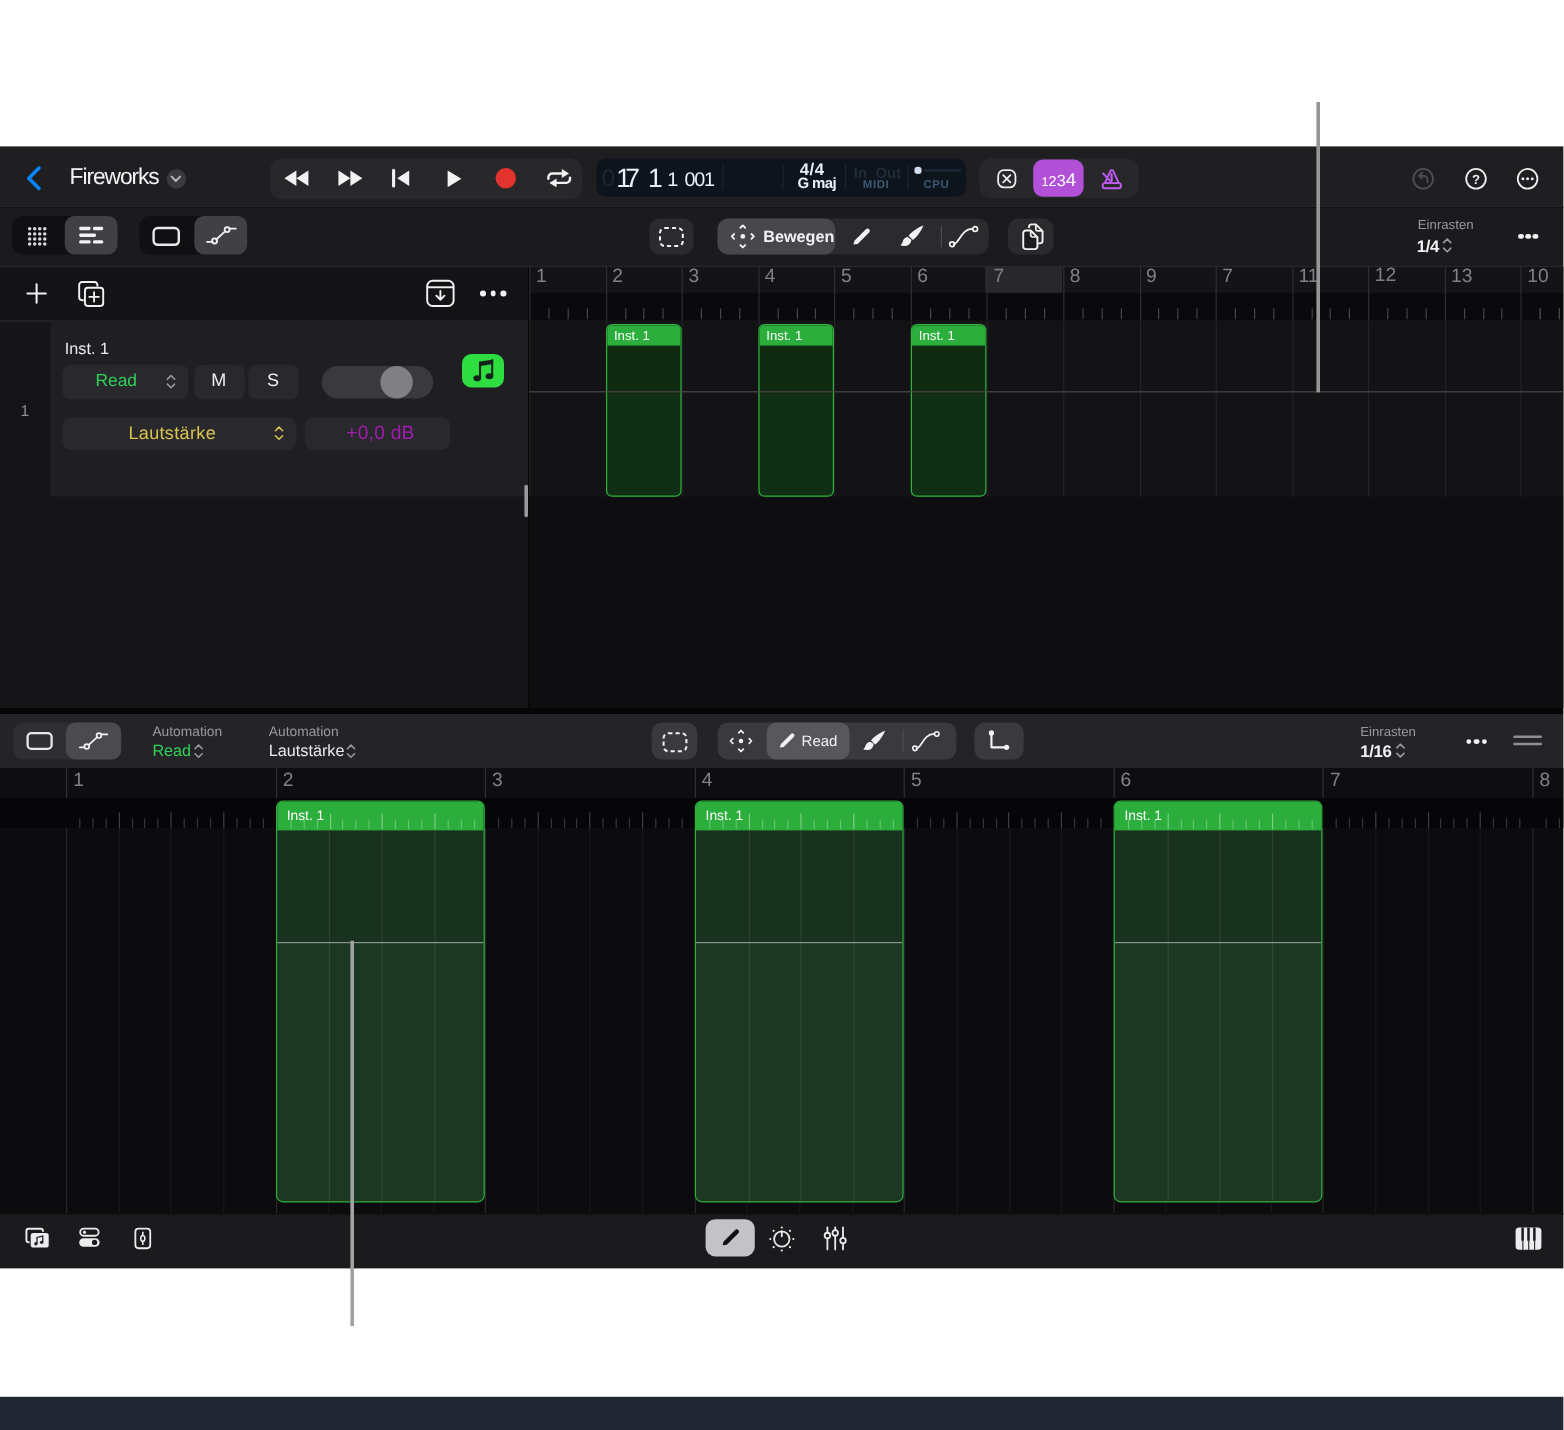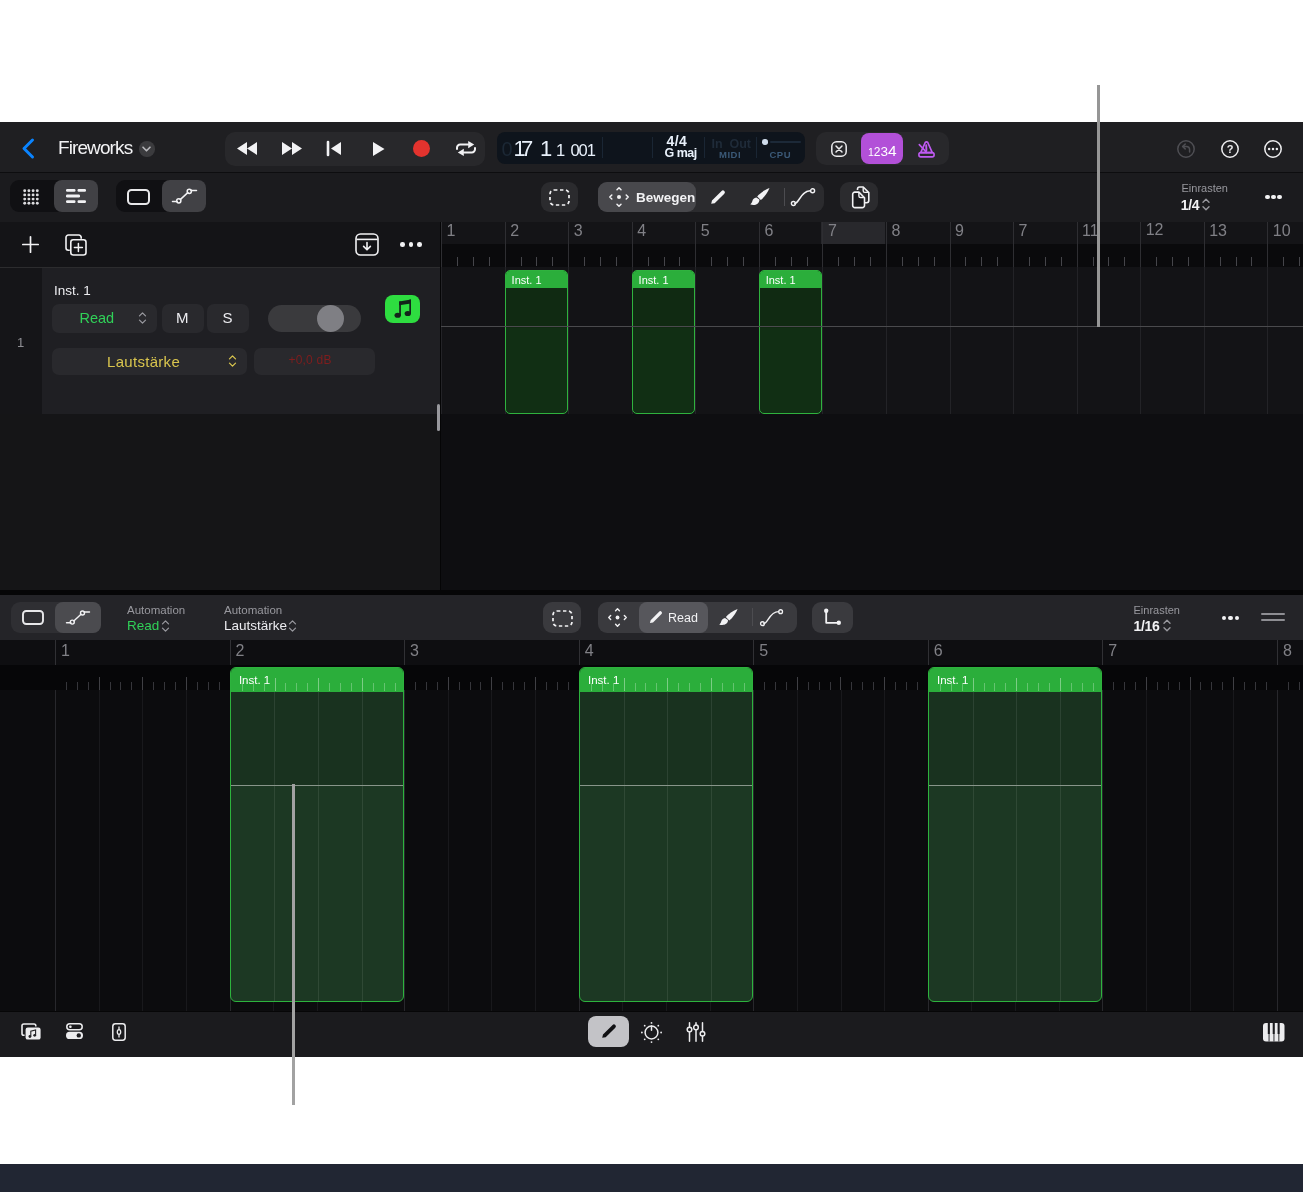--- a/index.html
+++ b/index.html
@@ -249,21 +249,21 @@
       <rect x="15.3" y="0.6" width="1.7" height="13.9" fill="#13231a"></rect>
       <ellipse cx="3.7" cy="16.3" rx="3.2" ry="2.55" fill="#13231a"></ellipse>
       <ellipse cx="13.8" cy="14.5" rx="3.2" ry="2.55" fill="#13231a"></ellipse>
     </svg>
 <div class="ab" style="left:52px;top:348px;width:195px;height:26.5px;border-radius:7px;background:#29292d;"></div>
 <div class="txt" style="left:107px;top:353.6px;font-size:15px;letter-spacing:0.3px;color:#d9c54e;">Lautstärke</div>
 <svg class="ab" style="left:228px;top:355px;" width="9" height="12" viewBox="0 0 9 12">
       <path d="M1.5 3.9 L4.5 0.9 L7.5 3.9 M1.5 8.1 L4.5 11.1 L7.5 8.1" stroke="#d9c54e" stroke-width="1.3" fill="none" stroke-linecap="round" stroke-linejoin="round"></path>
     </svg>
 <div class="ab" style="left:254px;top:348px;width:121px;height:26.5px;border-radius:7px;background:#29292d;"></div>
-<div class="txt" style="left:288.5px;top:353.6px;font-size:12px;letter-spacing:0.2px;color:#7f1d1d;text-align:center;">+0,0 dB</div>
+<div class="txt" style="left:288.5px;top:353.6px;font-size:16px;letter-spacing:0.2px;color:#a21caf;text-align:center;">+0,0 dB</div>
 <div class="ab" style="left:436.5px;top:404px;width:3px;height:27px;border-radius:1.5px;background:#98989d;"></div>
 </div>
 
 <div id="timeline-content">
 <div class="ab" style="left:441px;top:222px;width:862px;height:21.5px;background:#141417;"></div>
 <div class="ab" style="left:441px;top:243.5px;width:862px;height:23.5px;background:#0a0a0c;"></div>
 <div class="ab" style="left:441px;top:267px;width:862px;height:146.5px;background:#131316;"></div>
 <div class="ab" style="left:441px;top:413.5px;width:862px;height:176px;background:#0e0e11;"></div>
 <div class="ab" style="left:821.4px;top:222px;width:63.3px;height:21.5px;background:#28282c;"></div>
 <div class="ab" style="left:441.1px;top:222px;width:1px;height:45px;background:#2e2e32;"></div>

